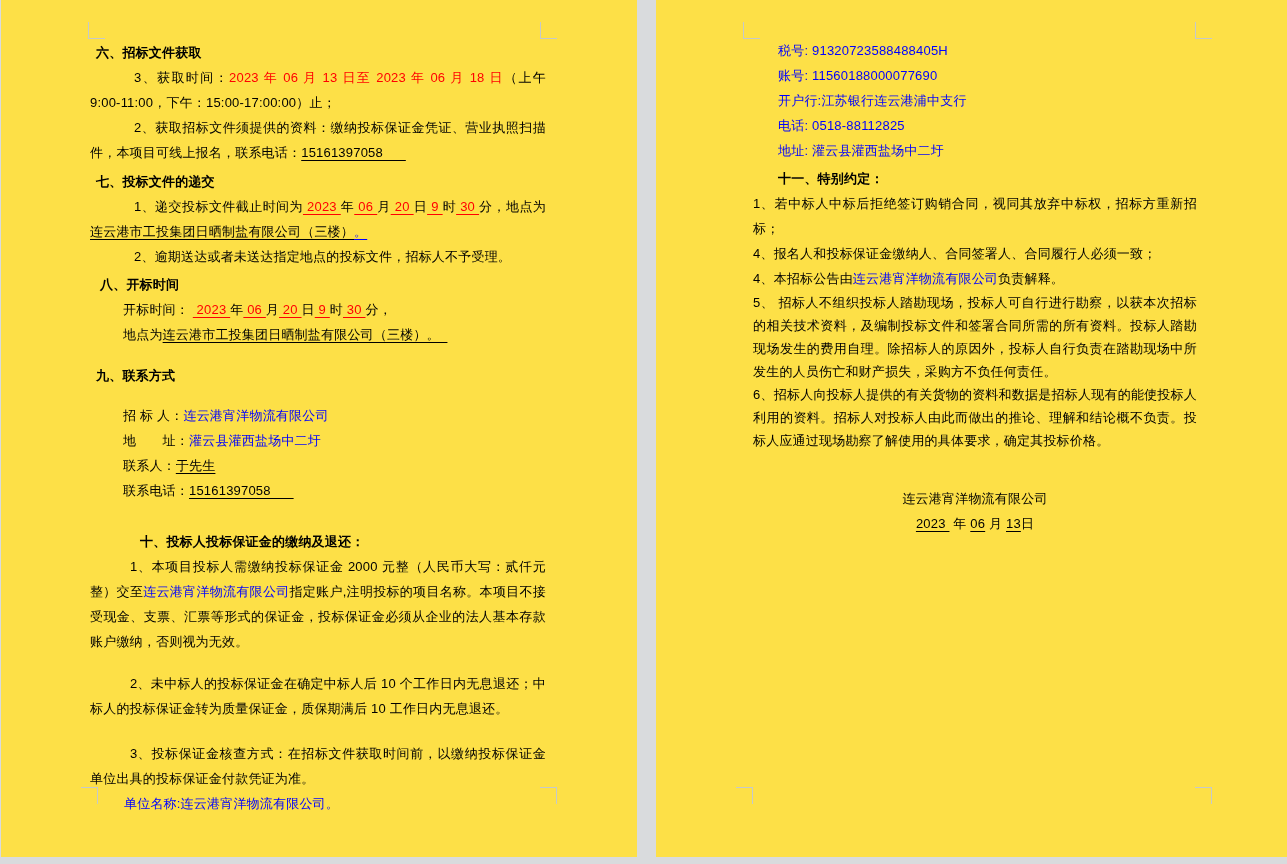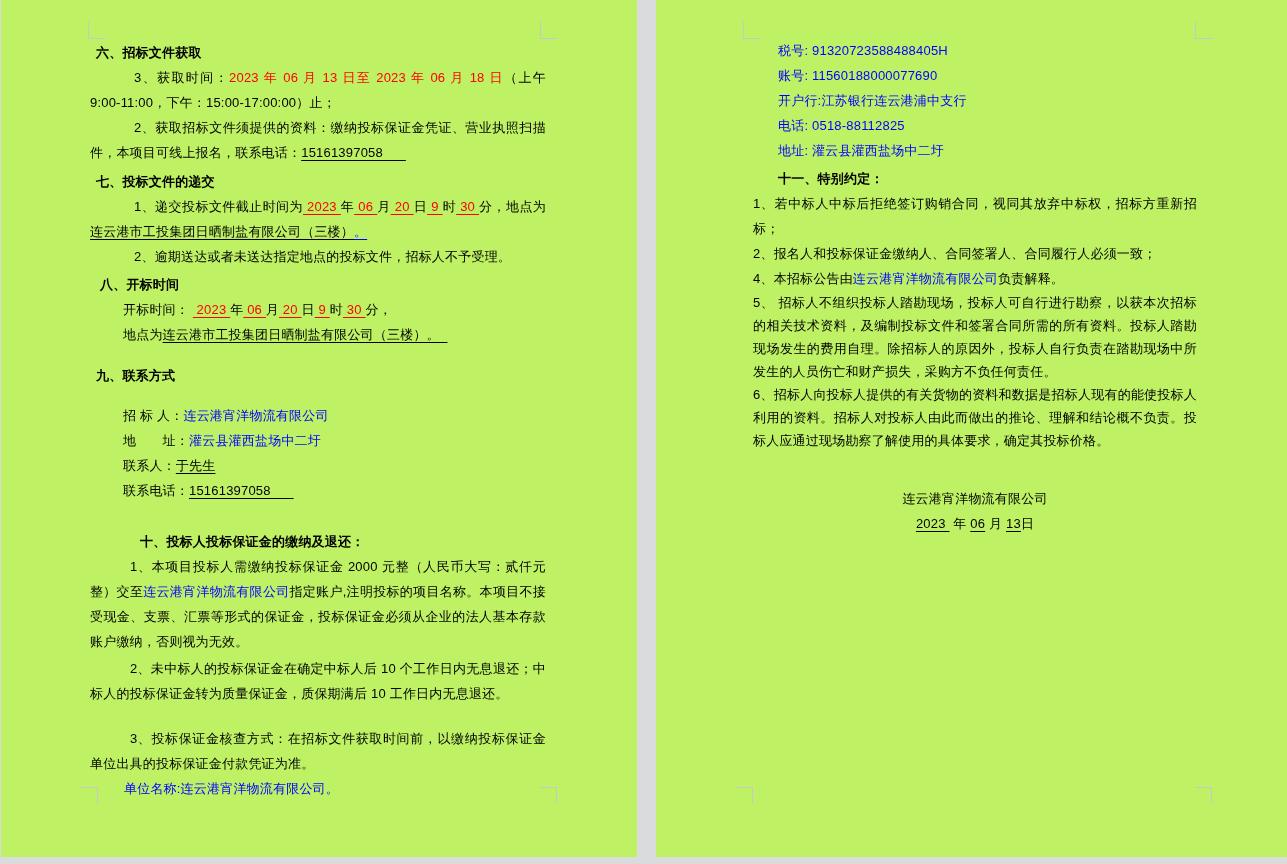--- a/index.html
+++ b/index.html
@@ -3,21 +3,21 @@
 <meta charset="utf-8">
 <style>
   html,body{margin:0;padding:0;}
   body{
     width:1287px;height:864px;overflow:hidden;
     background:#d9dbdd;
     font-family:"Liberation Sans","DejaVu Sans",sans-serif;
   }
   .canvas{position:relative;width:1287px;height:864px;}
   .page{
-    position:absolute;top:0;height:857px;background:#bef264;
+    position:absolute;top:0;height:857px;background:#fde047;
   }
   #page-left{left:1px;width:636px;}
   #page-right{left:656px;width:655px;}
   .mark{position:absolute;width:16px;height:16px;border:0 solid #c5c9cb;}
   .mark.tl{left:87px;top:22px;border-left-width:1px;border-bottom-width:1px;}
   .mark.tr{left:539px;top:22px;border-left-width:1px;border-bottom-width:1px;}
   .mark.bl{left:80px;top:787px;border-top-width:1px;border-right-width:1px;}
   .mark.br{left:539px;top:787px;border-top-width:1px;border-right-width:1px;}
   .content{
     position:absolute;color:#000;
@@ -55,40 +55,40 @@
         <div class="tline h" style="margin-top: 3px; margin-left: 10px;"><span class="run">八、开标时间</span></div>
         <div class="tline" style="margin-left: 33px;"><span class="run">开标时间： </span><span class="run red ul"> 2023 </span><span class="run">年</span><span class="run red ul"> 06 </span><span class="run">月</span><span class="run red ul"> 20 </span><span class="run">日</span><span class="run red ul"> 9 </span><span class="run">时</span><span class="run red ul"> 30 </span><span class="run">分，</span></div>
         <div class="tline" style="margin-left: 33px;"><span class="run">地点为</span><span class="run ul">连云港市工投集团日晒制盐有限公司（三楼）。  </span></div>
         <div class="tline h" style="margin-top: 16px; margin-left: 6px;"><span class="run">九、联系方式</span></div>
         <div class="tline" style="margin-top: 15px; margin-left: 33px;"><span class="run">招 标 人：</span><span class="run blue">连云港宵洋物流有限公司</span></div>
         <div class="tline" style="margin-left: 33px;"><span class="run">地　　址：</span><span class="run blue">灌云县灌西盐场中二圩</span></div>
         <div class="tline" style="margin-left: 33px;"><span class="run">联系人：</span><span class="run ul">于先生</span></div>
         <div class="tline" style="margin-left: 33px;"><span class="run">联系电话：</span><span class="run ul">15161397058      </span></div>
         <div class="tline h" style="margin-top: 26px; margin-left: 50px;"><span class="run">十、投标人投标保证金的缴纳及退还：</span></div>
         <div class="tline" style="text-indent: 40px;"><span class="run">1、本项目投标人需缴纳投标保证金 2000 元整（人民币大写：贰仟元整）交至</span><span class="run blue">连云港宵洋物流有限公司</span><span class="run">指定账户,注明投标的项目名称。本项目不接受现金、支票、汇票等形式的保证金，投标保证金必须从企业的法人基本存款账户缴纳，否则视为无效。</span></div>
-        <div class="tline" style="margin-top: 2px; text-indent: 40px;"><span class="run">2、未中标人的投标保证金在确定中标人后 10 个工作日内无息退还；中标人的投标保证金转为质量保证金，质保期满后 10 工作日内无息退还。</span></div>
+        <div class="tline" style="margin-top: 17px; text-indent: 40px;"><span class="run">2、未中标人的投标保证金在确定中标人后 10 个工作日内无息退还；中标人的投标保证金转为质量保证金，质保期满后 10 工作日内无息退还。</span></div>
         <div class="tline" style="text-indent: 40px; margin-top: 20px;"><span class="run">3、投标保证金核查方式：在招标文件获取时间前，以缴纳投标保证金单位出具的投标保证金付款凭证为准。</span></div>
         <div class="tline" style="margin-left: 34px;"><span class="run blue">单位名称:连云港宵洋物流有限公司。</span></div>
       </div>
   </div>
 
   <div class="page" id="page-right">
     <div class="mark tl"></div>
     <div class="mark tr"></div>
     <div class="mark bl"></div>
     <div class="mark br"></div>
     <div class="content" id="content-right">
         <div class="tline" style="margin-left: 25px;"><span class="run blue">税号: 91320723588488405H</span></div>
         <div class="tline" style="margin-left: 25px;"><span class="run blue">账号: 11560188000077690</span></div>
         <div class="tline" style="margin-left: 25px;"><span class="run blue">开户行:江苏银行连云港浦中支行</span></div>
         <div class="tline" style="margin-left: 25px;"><span class="run blue">电话: 0518-88112825</span></div>
         <div class="tline" style="margin-left: 25px;"><span class="run blue">地址: 灌云县灌西盐场中二圩</span></div>
         <div class="tline h" style="margin-top: 3px; margin-left: 25px;"><span class="run">十一、特别约定：</span></div>
         <div class="tline"><span class="run">1、若中标人中标后拒绝签订购销合同，视同其放弃中标权，招标方重新招标；</span></div>
-        <div class="tline"><span class="run">2、报名人和投标保证金缴纳人、合同签署人、合同履行人必须一致；</span></div>
+        <div class="tline"><span class="run">4、报名人和投标保证金缴纳人、合同签署人、合同履行人必须一致；</span></div>
         <div class="tline"><span class="run">4、本招标公告由</span><span class="run blue">连云港宵洋物流有限公司</span><span class="run">负责解释。</span></div>
         <div class="tline tight"><span class="run">5、 招标人不组织投标人踏勘现场，投标人可自行进行勘察，以获本次招标的相关技术资料，及编制投标文件和签署合同所需的所有资料。投标人踏勘现场发生的费用自理。除招标人的原因外，投标人自行负责在踏勘现场中所发生的人员伤亡和财产损失，采购方不负任何责任。</span></div>
         <div class="tline tight"><span class="run">6、招标人向投标人提供的有关货物的资料和数据是招标人现有的能使投标人利用的资料。招标人对投标人由此而做出的推论、理解和结论概不负责。投标人应通过现场勘察了解使用的具体要求，确定其投标价格。</span></div>
         <div class="tline center" style="margin-top: 34px;"><span class="run">连云港宵洋物流有限公司</span></div>
         <div class="tline center"><span class="run ul">2023 </span><span class="run"> 年 </span><span class="run ul">06</span><span class="run"> 月 </span><span class="run ul">13</span><span class="run">日</span></div>
       </div>
   </div>
 
 </div>
 

